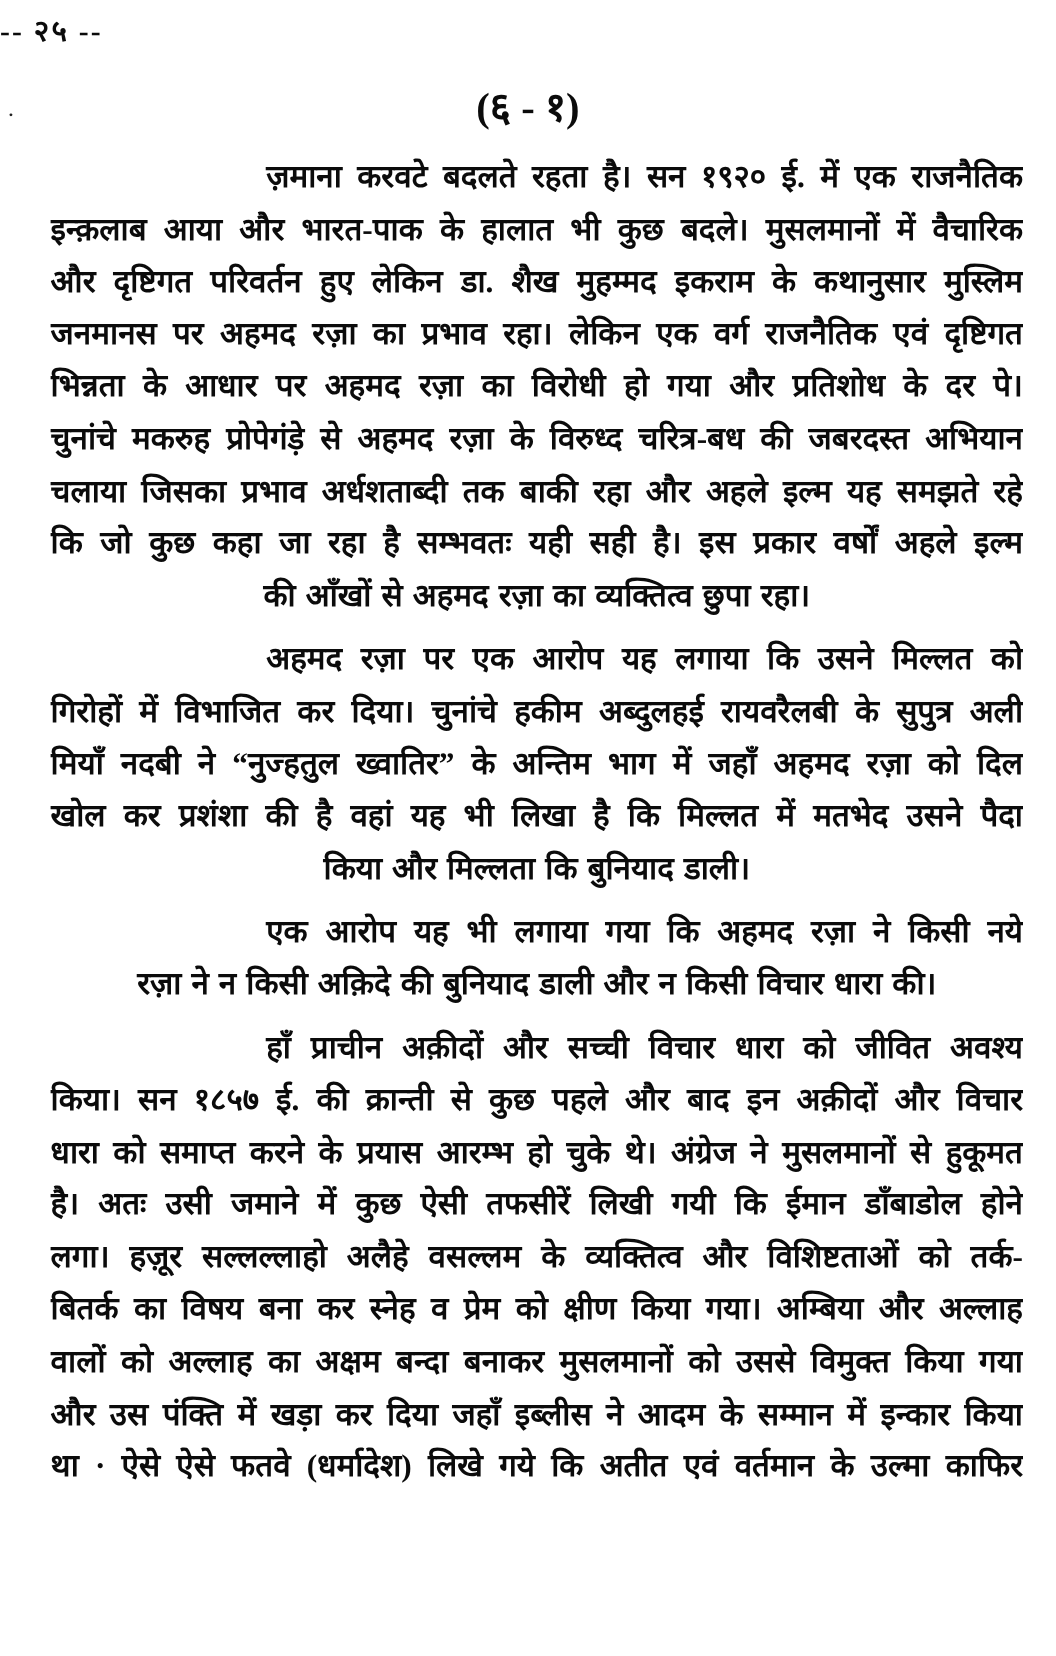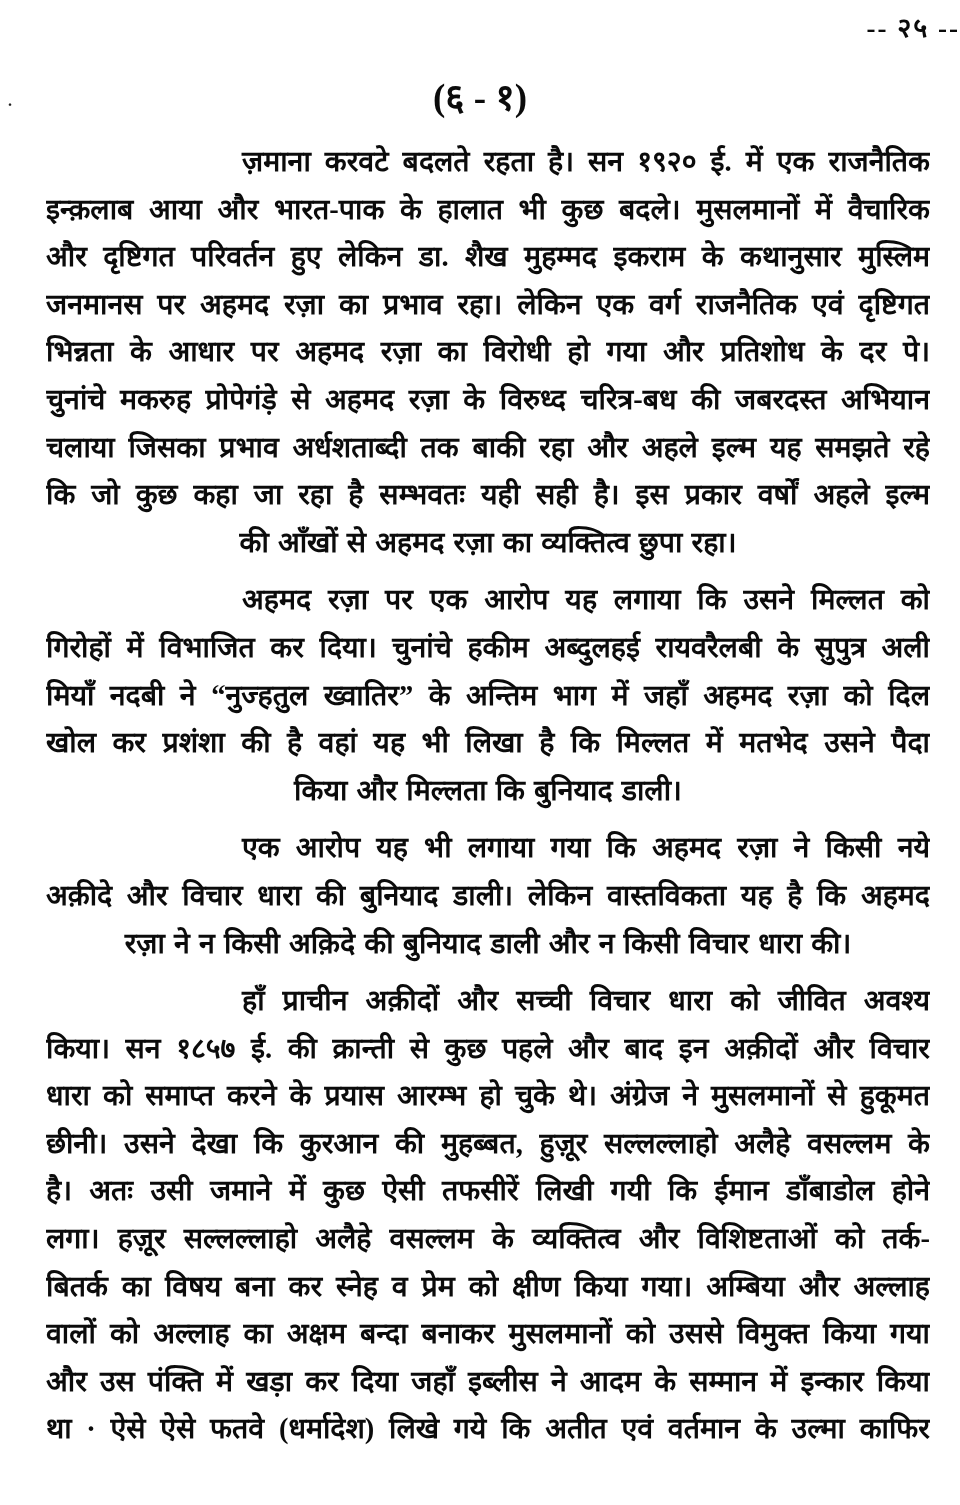--- a/index.html
+++ b/index.html
@@ -13,21 +13,21 @@
     position: relative;
     overflow: hidden;
   }
   .page {
     position: absolute;
     top: 0; left: 0;
     width: 960px;
     height: 1505px;
   }
   .page-number {
-    text-align: right;
+    text-align: left;
     font-size: 27px;
     letter-spacing: 2px;
     padding-top: 8px;
     height: 40px;
   }
   .section-heading {
     text-align: center;
     font-size: 37px;
     margin-top: 22px;
     height: 52px;
@@ -93,29 +93,27 @@
     <div class="para">
       <div class="line j first">अहमद रज़ा पर एक आरोप यह लगाया कि उसने मिल्लत को</div>
       <div class="line j">गिरोहों में विभाजित कर दिया। चुनांचे हकीम अब्दुलहई रायवरैलबी के सुपुत्र अली</div>
       <div class="line j">मियाँ नदबी ने “नुज्हतुल ख्वातिर” के अन्तिम भाग में जहाँ अहमद रज़ा को दिल</div>
       <div class="line j">खोल कर प्रशंशा की है वहां यह भी लिखा है कि मिल्लत में मतभेद उसने पैदा</div>
       <div class="line last">किया और मिल्लता कि बुनियाद डाली।</div>
     </div>
 
     <div class="para">
       <div class="line j first">एक आरोप यह भी लगाया गया कि अहमद रज़ा ने किसी नये</div>
-      <div class="line j">अक़ीदे और विचार धारा की बुनियाद डाली। लेकिन वास्तविकता यह है कि अहमद</div>
       <div class="line last">रज़ा ने न किसी अक़िदे की बुनियाद डाली और न किसी विचार धारा की।</div>
     </div>
 
     <div class="para">
       <div class="line j first">हाँ प्राचीन अक़ीदों और सच्ची विचार धारा को जीवित अवश्य</div>
       <div class="line j">किया। सन १८५७ ई. की क्रान्ती से कुछ पहले और बाद इन अक़ीदों और विचार</div>
       <div class="line j">धारा को समाप्त करने के प्रयास आरम्भ हो चुके थे। अंग्रेज ने मुसलमानों से हुकूमत</div>
-      <div class="line j">छीनी। उसने देखा कि कुरआन की मुहब्बत, हुज़ूर सल्लल्लाहो अलैहे वसल्लम के</div>
       <div class="line j">है। अतः उसी जमाने में कुछ ऐसी तफसीरें लिखी गयी कि ईमान डाँबाडोल होने</div>
       <div class="line j">लगा। हज़ूर सल्लल्लाहो अलैहे वसल्लम के व्यक्तित्व और विशिष्टताओं को तर्क-</div>
       <div class="line j">बितर्क का विषय बना कर स्नेह व प्रेम को क्षीण किया गया। अम्बिया और अल्लाह</div>
       <div class="line j">वालों को अल्लाह का अक्षम बन्दा बनाकर मुसलमानों को उससे विमुक्त किया गया</div>
       <div class="line j">और उस पंक्ति में खड़ा कर दिया जहाँ इब्लीस ने आदम के सम्मान में इन्कार किया</div>
       <div class="line j">था · ऐसे ऐसे फतवे (धर्मादेश) लिखे गये कि अतीत एवं वर्तमान के उल्मा काफिर</div>
     </div>
 
   </div>
 </div>

